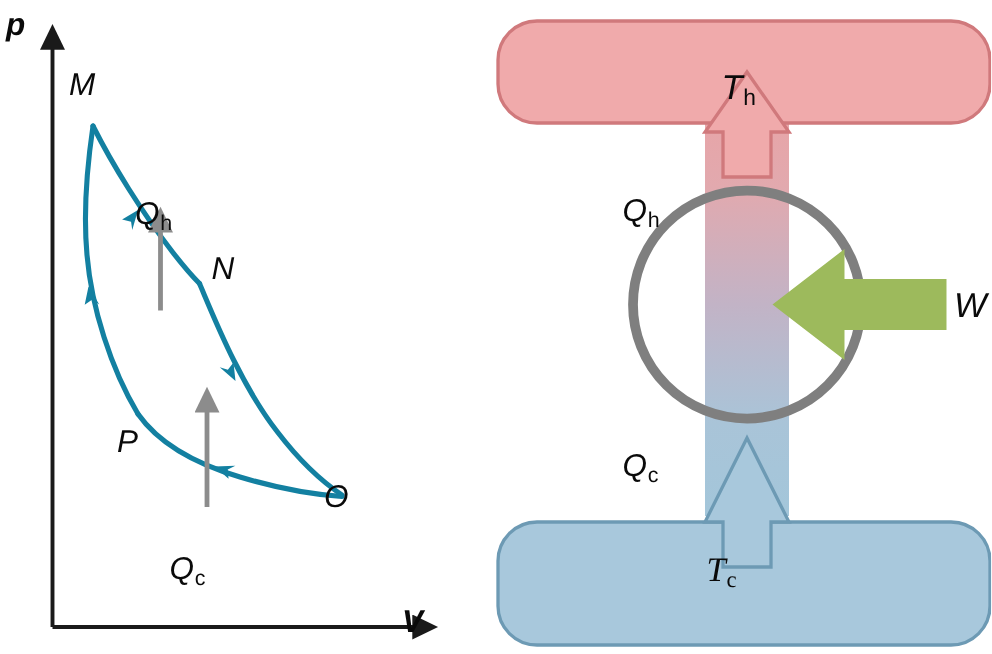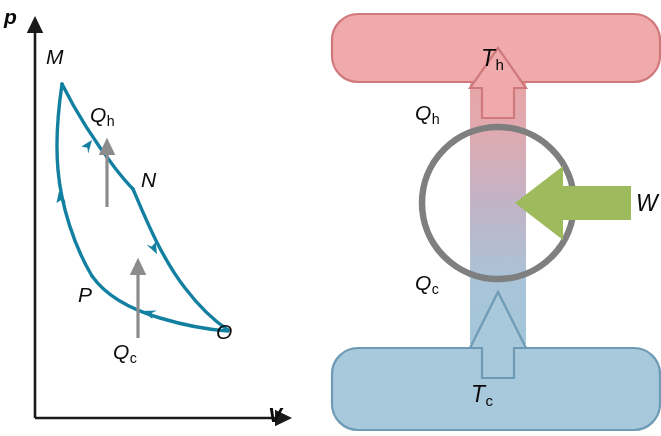--- a/index.html
+++ b/index.html
@@ -49,20 +49,21 @@
     font-family: "Liberation Sans", sans-serif;
   }
   .lbl-state {
     font-style: italic;
     font-size: 21px;
     font-family: "Liberation Sans", sans-serif;
   }
   .lbl-q {
     font-size: 21px;
     font-family: "Liberation Sans", sans-serif;
+    margin-top: 28px;
   }
   .lbl-q .var { font-style: italic; }
   .lbl-q .sub {
     font-style: normal;
     font-size: 0.68em;
     vertical-align: -0.28em;
     margin-left: 0.5px;
   }
   .lbl-t {
     font-size: 23px;
@@ -199,21 +200,21 @@
 
       <circle cx="168" cy="203" r="76" fill="none" stroke="#7f7f7f" stroke-width="6.5"></circle>
 
       <path d="M 301,186 L 233,186 L 233,166 L 185,203 L 233,240 L 233,220 L 301,220 Z" fill="#9dba5c"></path>
     </svg>
 
     <div class="lbl lbl-t" style="left:151px; top:19px;margin-top:28px;">
       <span class="var">T</span><span class="sub">h</span>
     </div>
 
-    <div class="lbl lbl-t" style="left:141px; top:383px;">
+    <div class="lbl lbl-t" style="left:141px; top:368px;font-family:Liberation Serif, serif;">
       <span class="var">T</span><span class="sub">c</span>
     </div>
 
     <div class="lbl lbl-q" style="left:85px; top:102px;">
       <span class="var">Q</span><span class="sub">h</span>
     </div>
 
     <div class="lbl lbl-q" style="left:85px; top:272px;">
       <span class="var">Q</span><span class="sub">c</span>
     </div>

